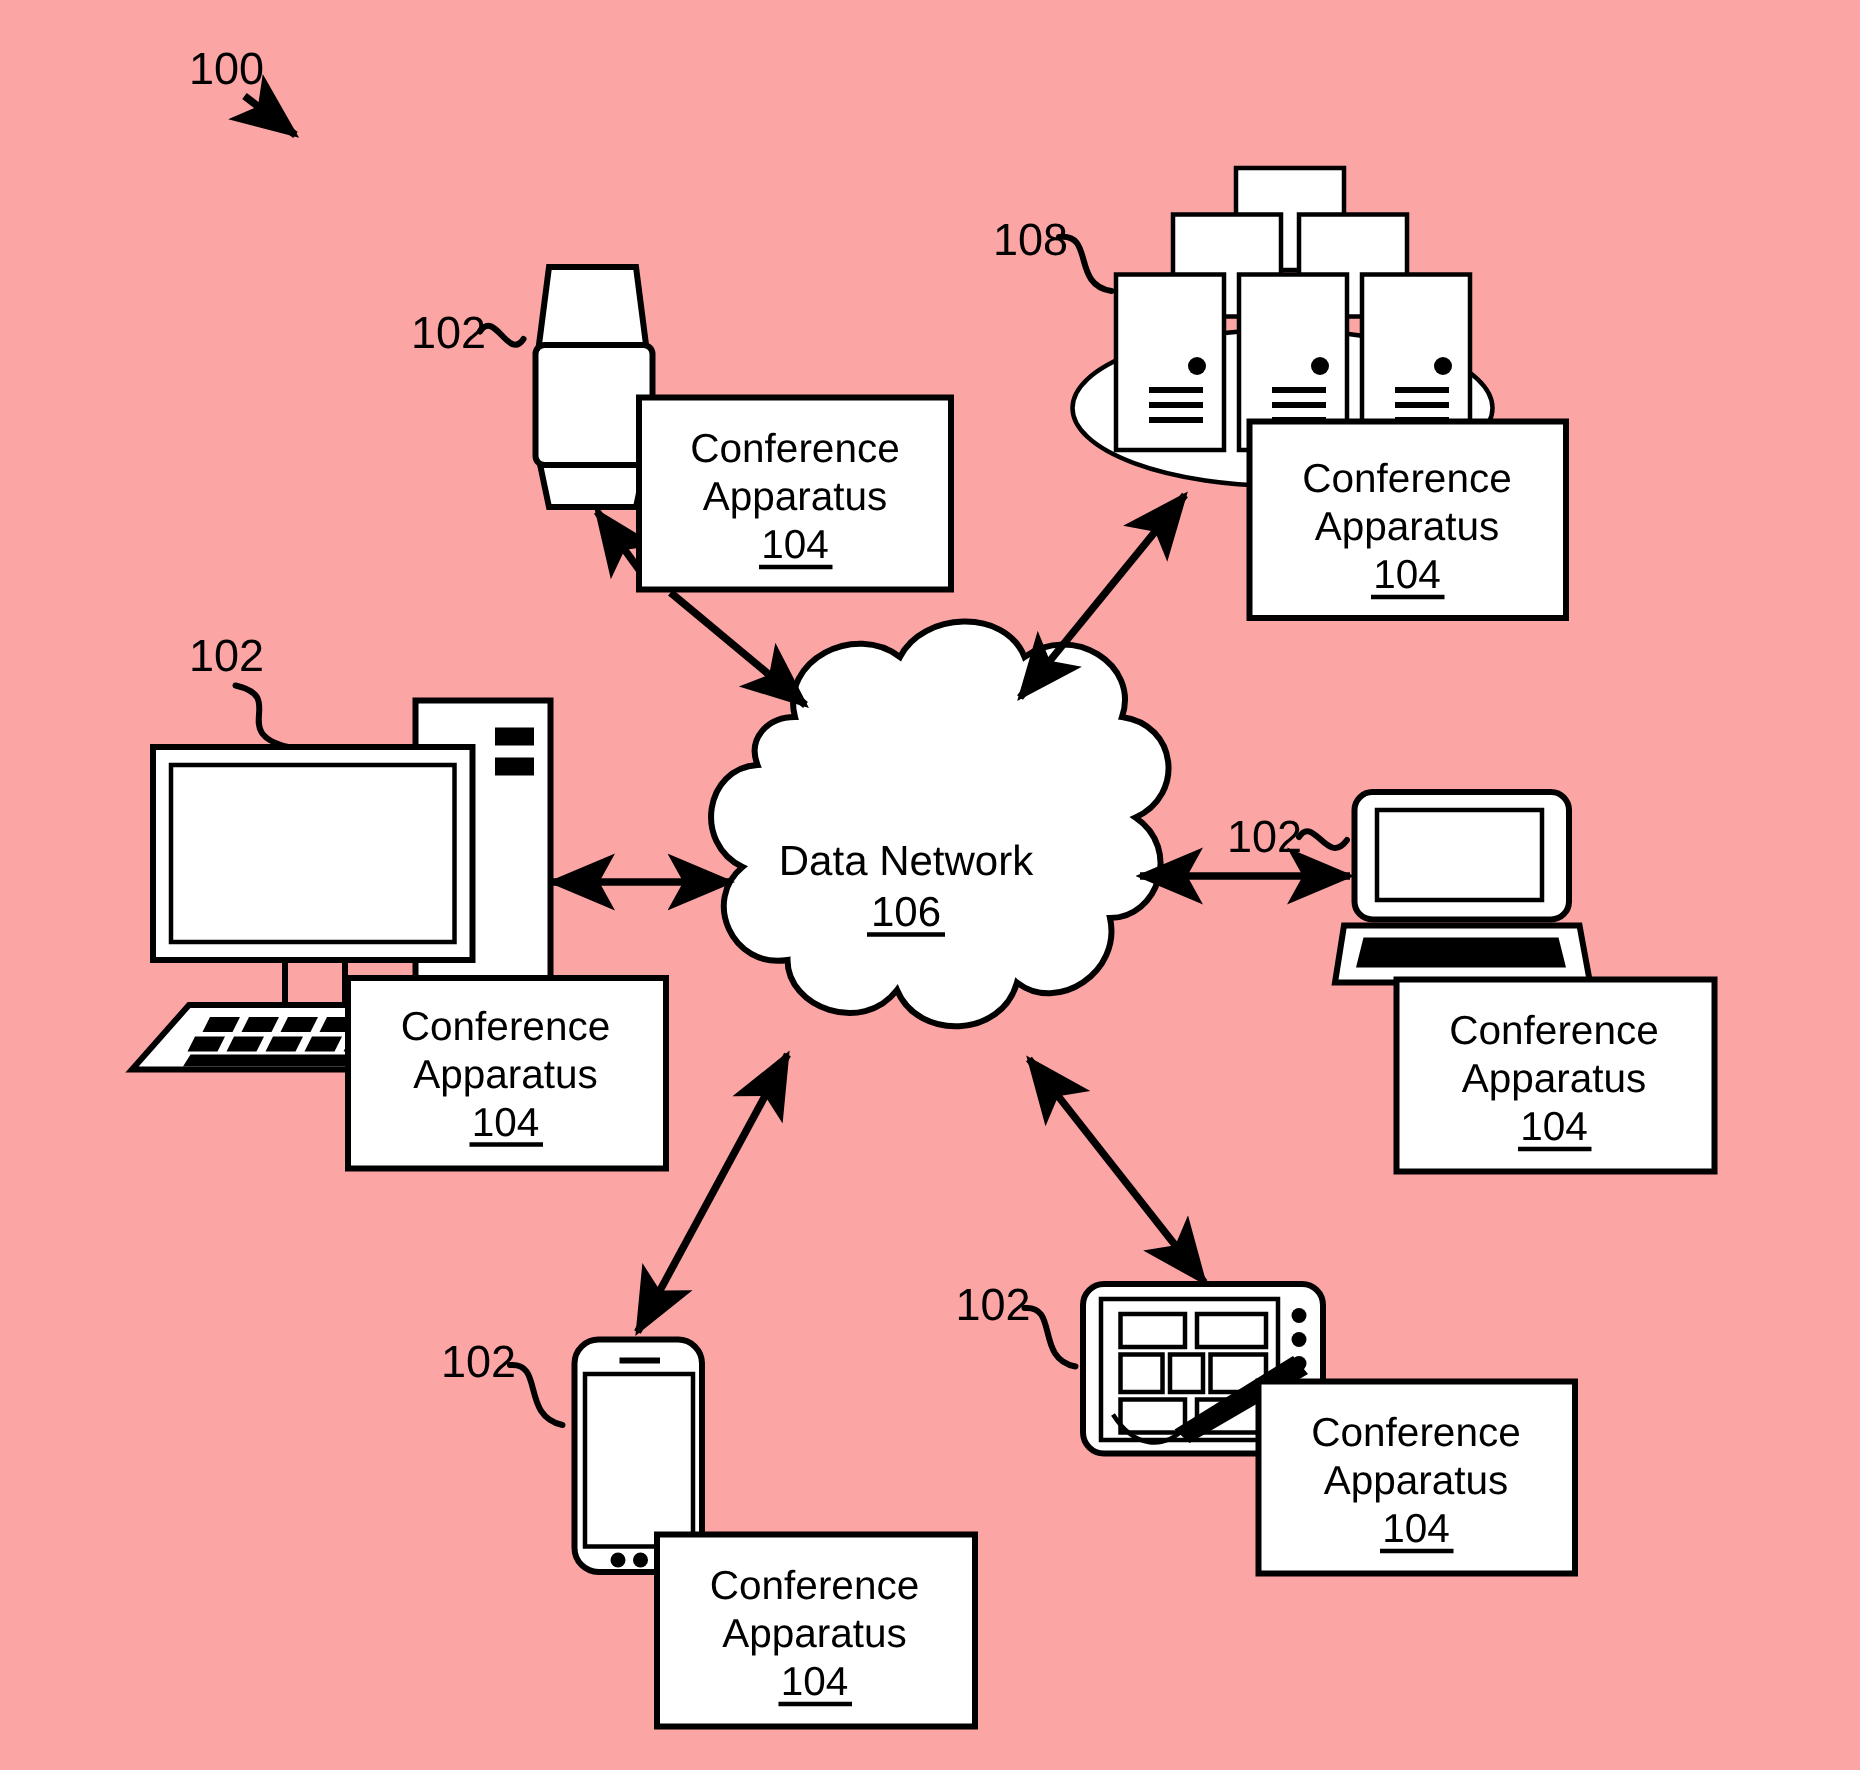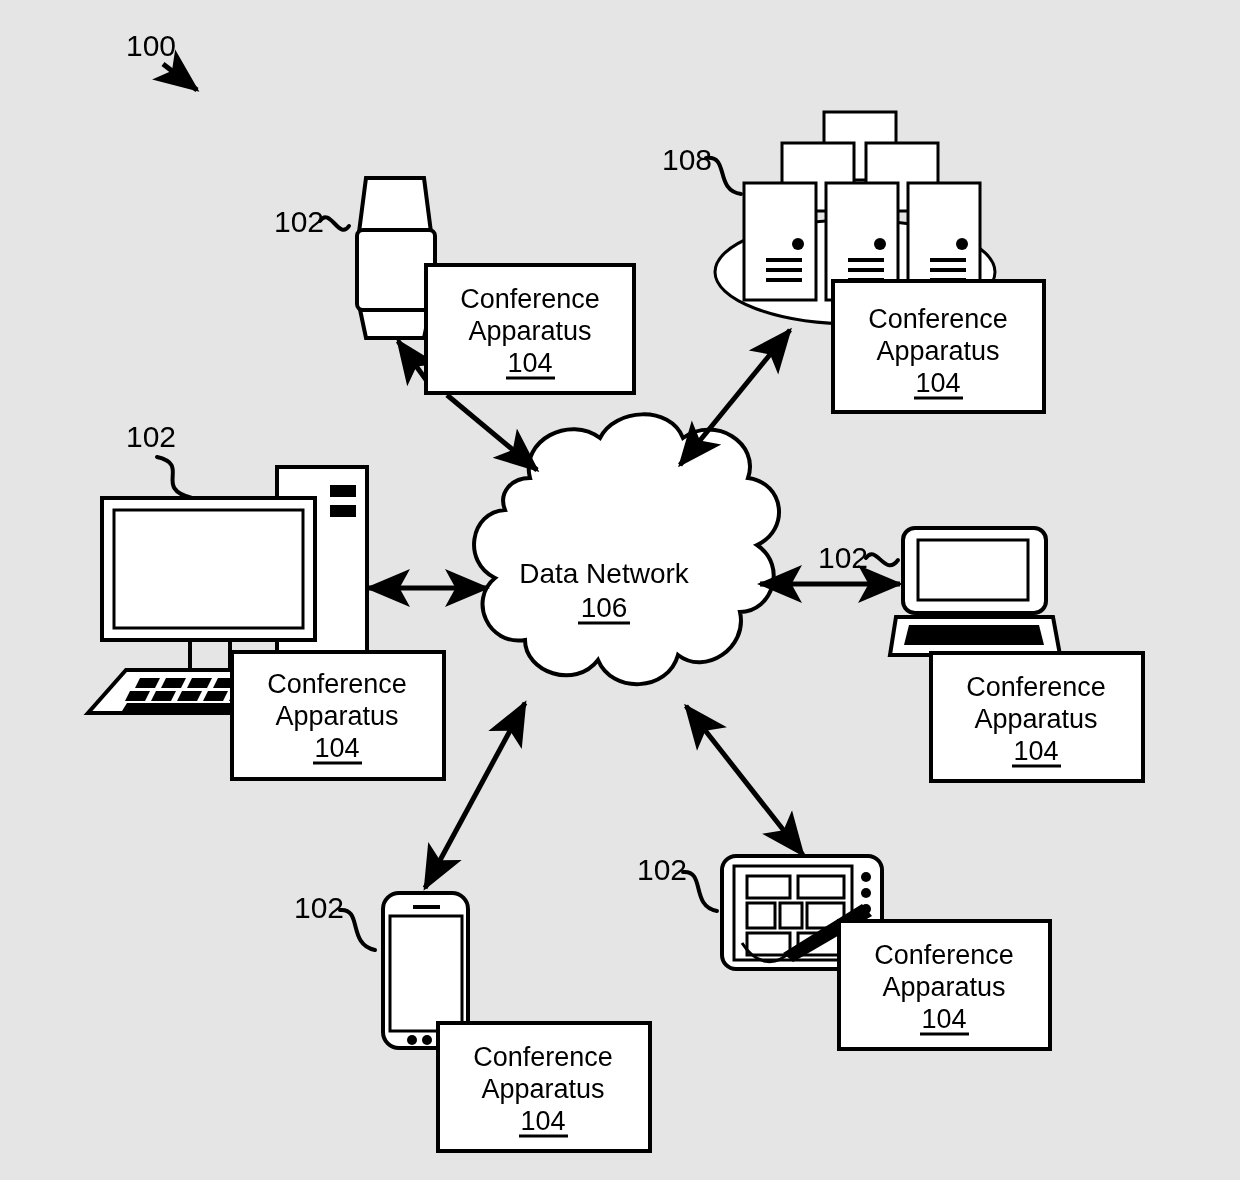--- a/index.html
+++ b/index.html
@@ -7,21 +7,21 @@
     padding: 0;
     background: #ffffff;
   }
   body {
     font-family: "Liberation Sans", sans-serif;
   }
   #figure-root {
     position: relative;
     width: 1240px;
     height: 1180px;
-    background: #e5e5e5;
+    background: #fca5a5;
     overflow: hidden;
   }
   #figure-svg {
     position: absolute;
     top: 0;
     left: 0;
     width: 1240px;
     height: 1180px;
   }
   .ref-num {

